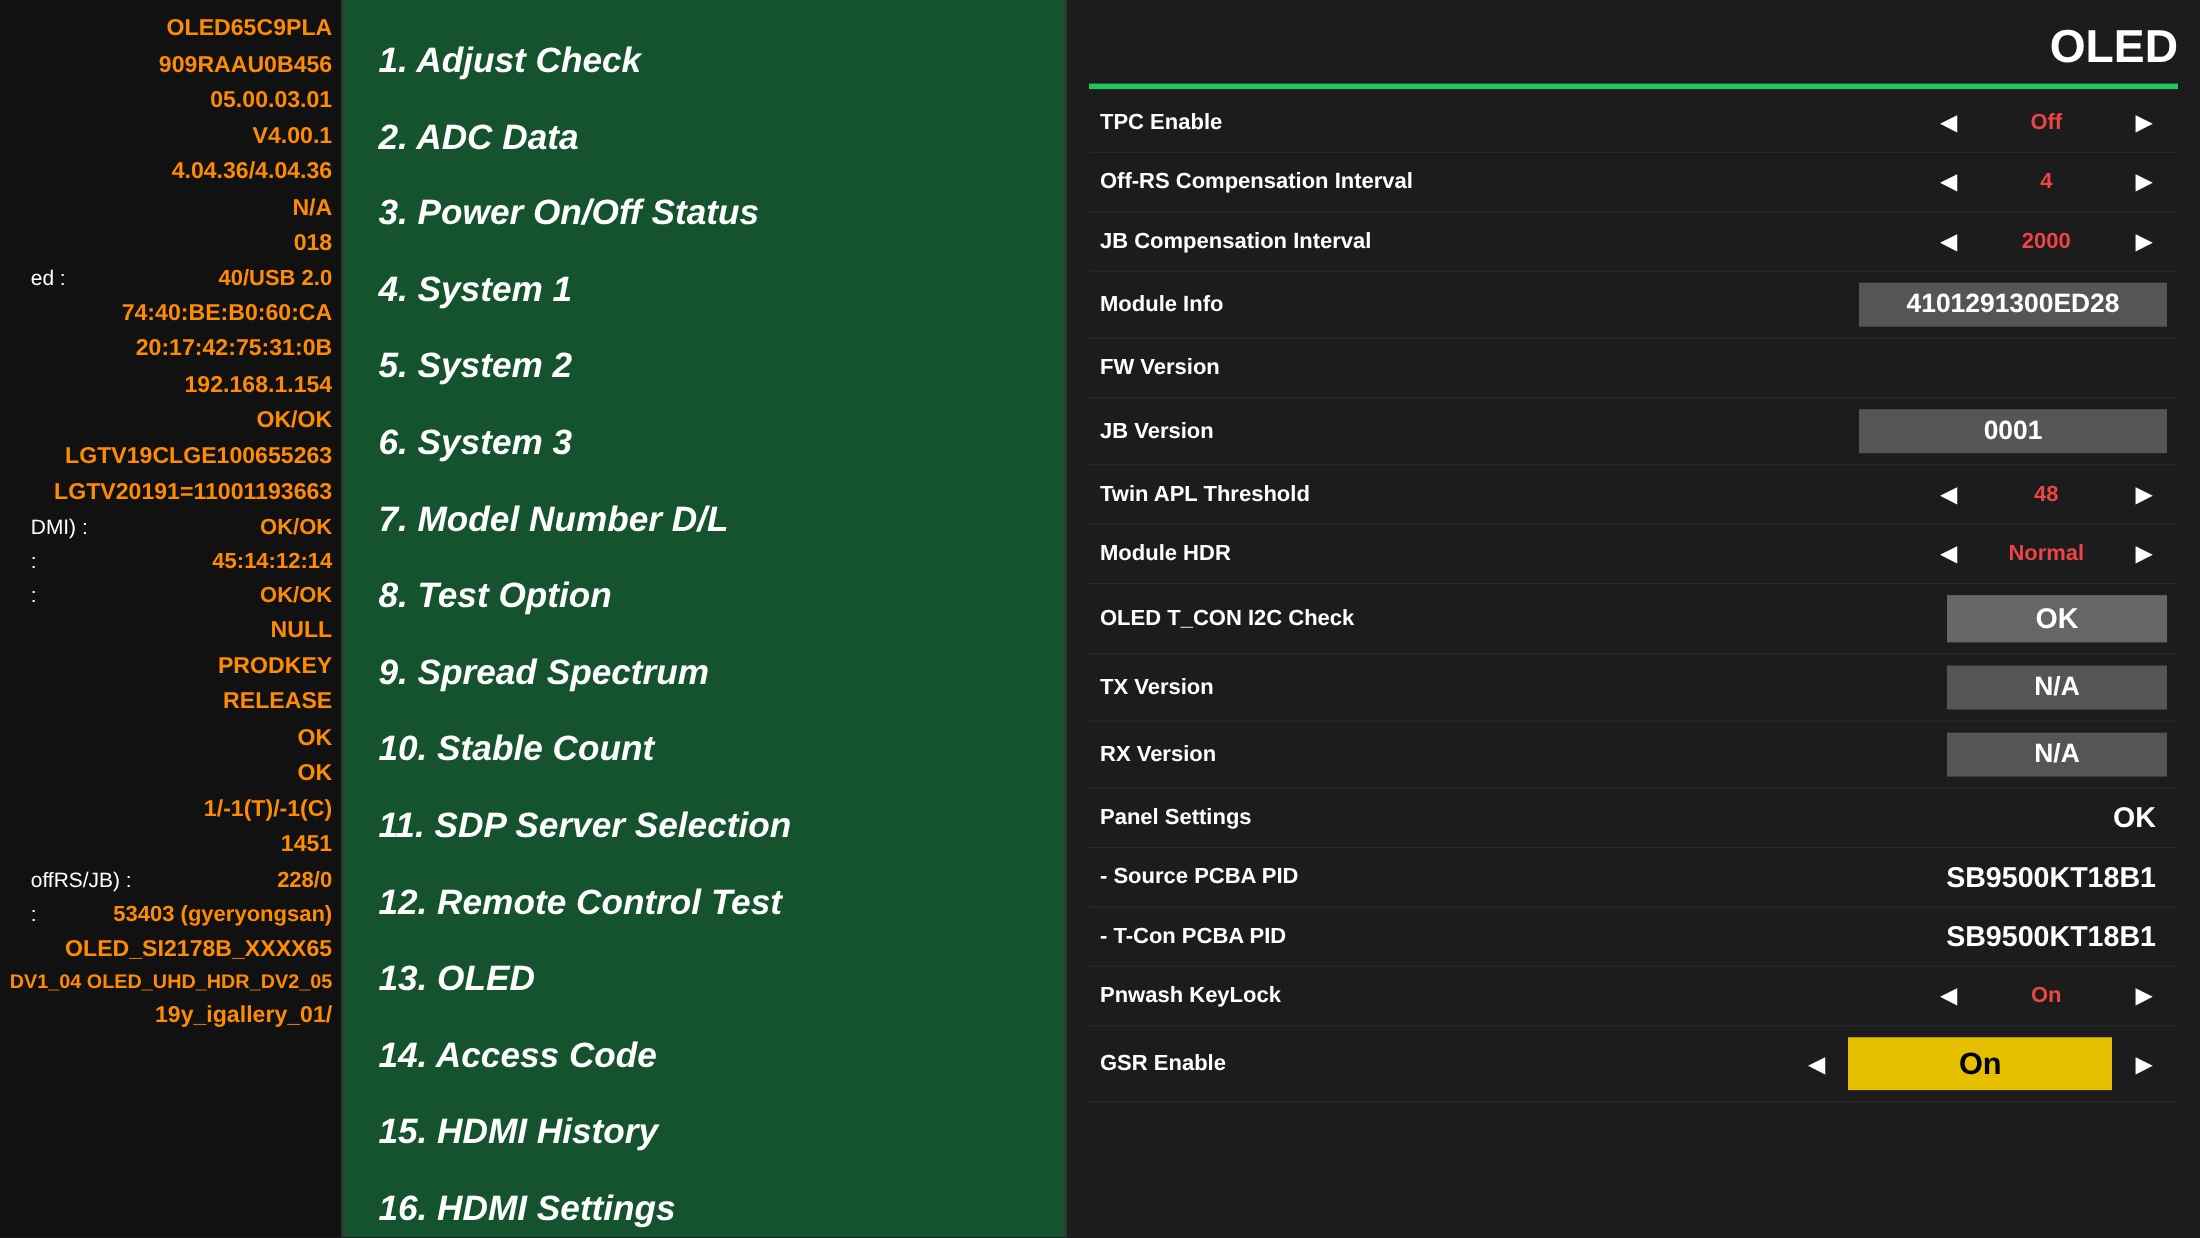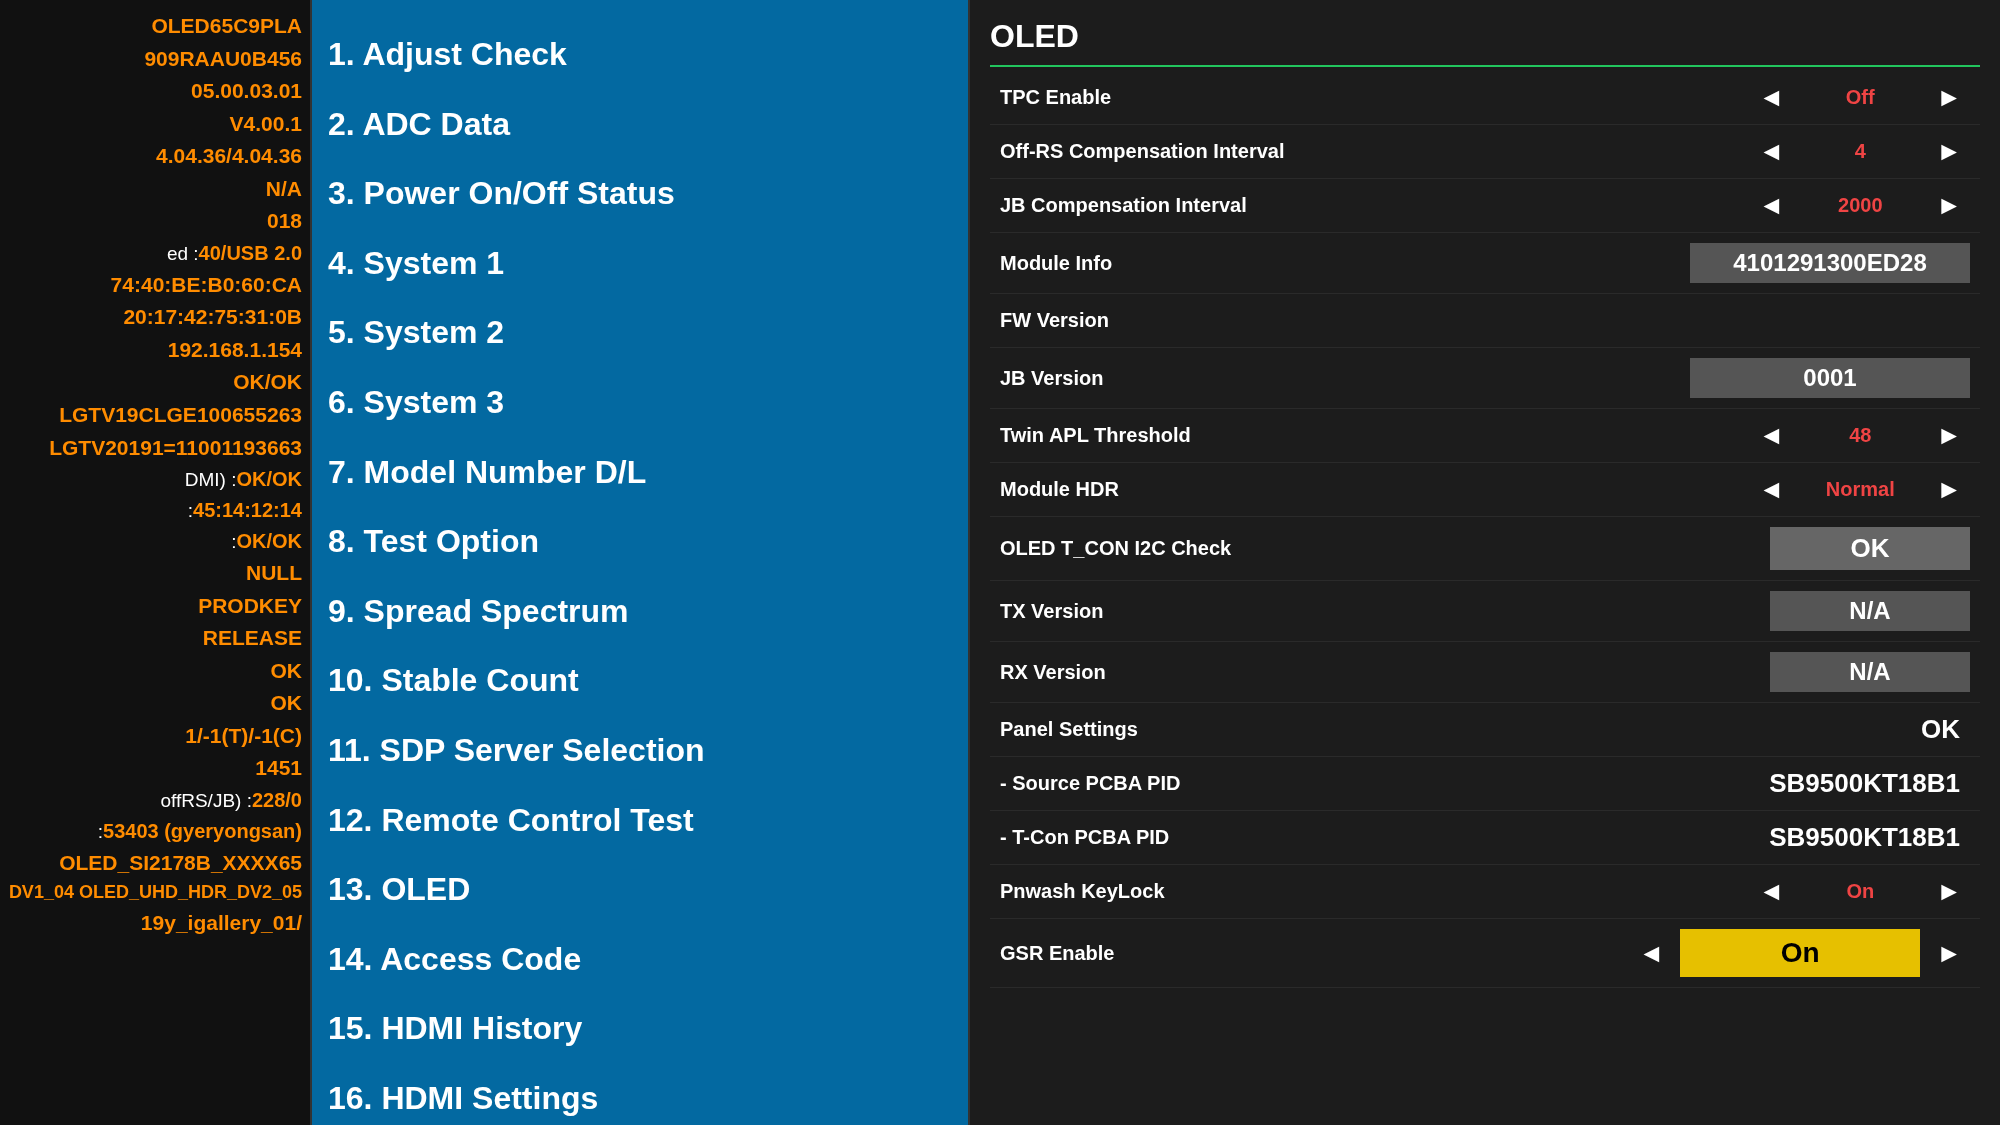--- a/index.html
+++ b/index.html
@@ -16,21 +16,20 @@
     .left-panel {
       width: 310px;
       height: 1125px;
       background: #111;
       padding: 10px 8px;
       display: flex;
       flex-direction: column;
       font-size: 22px;
       line-height: 1.55;
       overflow: hidden;
-      align-items: flex-end;
     }
     .left-row {
       display: flex;
       justify-content: space-between;
       align-items: baseline;
     }
     .left-row .lbl {
       color: #fff;
       font-size: 19px;
       margin-left: 20px;
@@ -46,47 +45,48 @@
       font-size: 21px;
       font-weight: bold;
       text-align: right;
       display: block;
     }
 
     
     .middle-panel {
       width: 660px;
       height: 1125px;
-      background: #0369a1;
-      padding: 20px 16px;
+      background: #14532d;
+      padding: 20px 32px;
       border-left: 2px solid #333;
       border-right: 2px solid #333;
+      font-style: italic;
     }
     .menu-item {
       color: #ffffff;
       font-size: 32px;
       font-weight: bold;
       padding: 14px 0;
       line-height: 1.3;
     }
 
     
     .right-panel {
       flex: 1;
       height: 1125px;
       background: #1c1c1c;
       padding: 0 20px;
     }
     .right-header {
-      text-align: left;
-      color: #ffffff;
-      font-size: 32px;
+      text-align: right;
+      color: #ffffff;
+      font-size: 42px;
       font-weight: bold;
       padding: 18px 0 10px 0;
-      border-bottom: 2px solid #22c55e;
+      border-bottom: 5px solid #22c55e;
       margin-bottom: 4px;
     }
     .setting-row {
       display: flex;
       align-items: center;
       padding: 10px 0;
       border-bottom: 1px solid #2a2a2a;
       min-height: 54px;
     }
     .setting-label {

